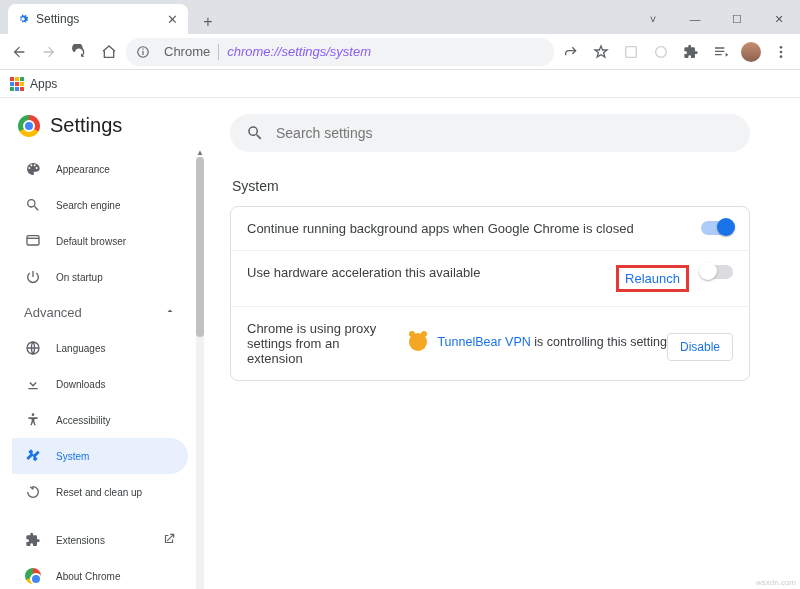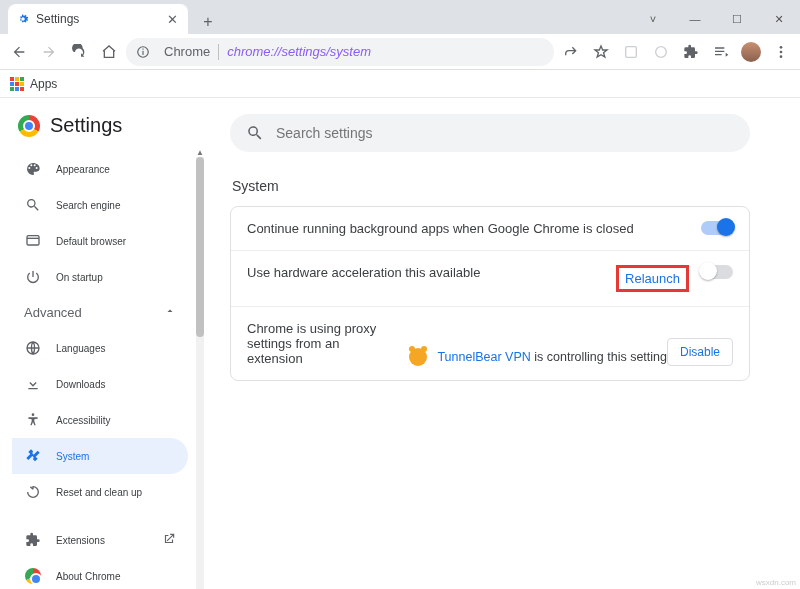--- a/index.html
+++ b/index.html
@@ -329,21 +329,21 @@
         <div class="label">Use hardware acceleration this available</div>
         <div class="relaunch-box">
           <span class="relaunch-link">Relaunch</span>
         </div>
         <div class="toggle off">
             <div class="knob"></div>
           </div>
       </div>
       <div class="row col">
         <div class="label">Chrome is using proxy settings from an extension</div>
-        <div style="display:flex;align-items:flex-end;margin-top:12px">
+        <div style="display:flex;align-items:flex-start;margin-top:12px">
           <div style="display:flex;align-items:center;gap:10px;margin-left:28px;flex:1">
             <div class="bear"></div>
             <span class="proxy-sub">
               <span class="vpn-link">TunnelBear VPN</span><span> is controlling this setting</span>
             </span>
           </div>
           <button class="disable-btn">Disable</button>
         </div>
       </div>
     </div>

